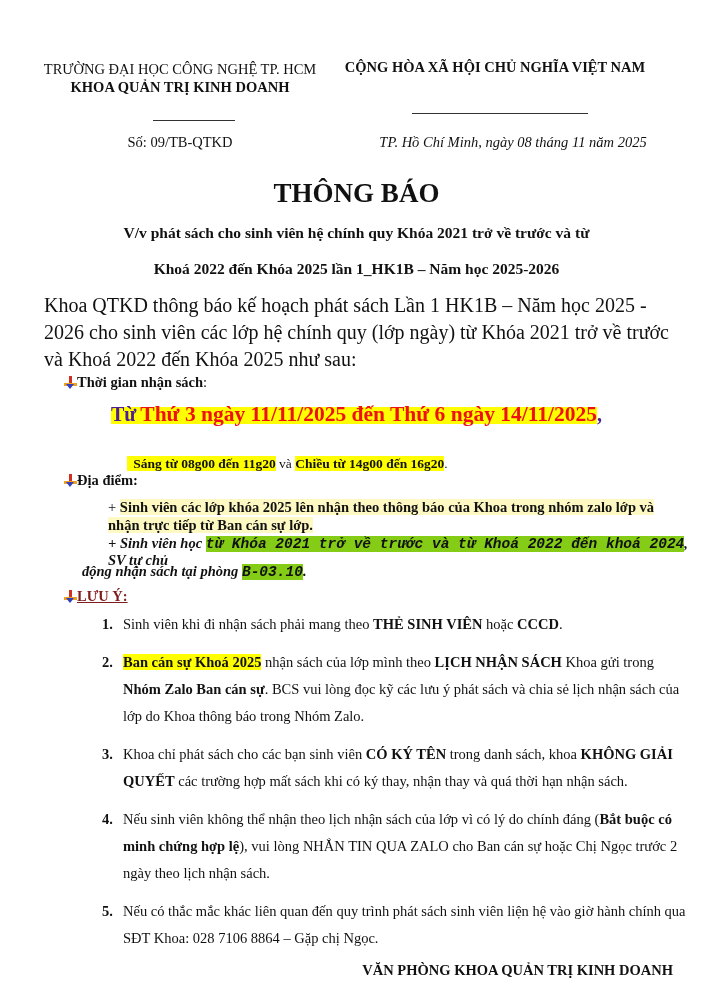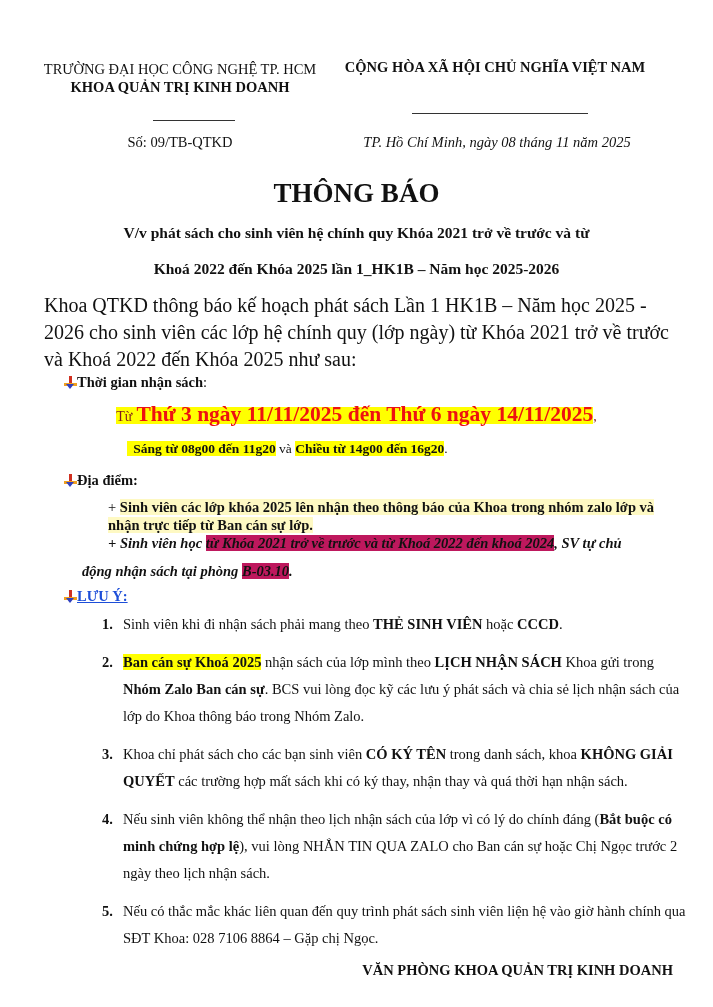--- a/index.html
+++ b/index.html
@@ -8,41 +8,41 @@
     font-family: "Liberation Serif", "DejaVu Serif", serif;
     color: #111111;
   }
   .abs { position: absolute; }
   .hdr-left { left: 30px; top: 60px; width: 300px; text-align: center; font-size: 14.5px; line-height: 18px; }
   .hdr-right { left: 330px; top: 58px; width: 330px; text-align: center; font-size: 14.5px; line-height: 18px; }
   .bold { font-weight: bold; }
   .rule-l { left: 153px; top: 120px; width: 82px; border-top: 1px solid #333; }
   .rule-r { left: 412px; top: 113px; width: 176px; border-top: 1px solid #333; }
   .so { left: 30px; top: 134px; width: 300px; text-align: center; font-size: 14.5px; }
-  .date { left: 322px; top: 134px; width: 350px; text-align: center; font-size: 14.5px; font-style: italic; }
+  .date { left: 338px; top: 134px; width: 350px; text-align: center; font-size: 14.5px; font-style: italic; }
   .title { left: 0; top: 178px; width: 713px; text-align: center; font-size: 27px; font-weight: bold; }
   .sub1 { left: 0; top: 224px; width: 713px; text-align: center; font-size: 15.5px; font-weight: bold; }
   .sub2 { left: 0; top: 260px; width: 713px; text-align: center; font-size: 15.5px; font-weight: bold; }
   .intro { left: 44px; top: 292px; width: 640px; font-size: 20px; line-height: 27px; }
   .bullet-row { left: 64px; font-size: 14.5px; font-weight: bold; display: flex; align-items: center; gap: 0; }
   .bullet-icon { width: 13px; height: 13px; position: relative; display: inline-block; }
   .bullet-icon .stem { position: absolute; left: 5px; top: 0; width: 3px; height: 9px; background: #d03020; }
   .bullet-icon .bar { position: absolute; left: 0; top: 7px; width: 13px; height: 3px; background: #f0a020; }
   .bullet-icon .tip { position: absolute; left: 2px; top: 8px; width: 0; height: 0; border-left: 4.5px solid transparent; border-right: 4.5px solid transparent; border-top: 5px solid #3040c0; }
   .hl-yellow { background: #ffff00; }
   .hl-green { background: #fef9c3; }
-  .hl-cyan { background: #be185d; }
+  .hl-cyan { background: #84cc16; font-family: Liberation Mono, monospace; }
   .daterow { left: 0; top: 402px; width: 713px; text-align: center; }
-  .daterow .small { font-size: 14px; color: #7f1d1d; font-weight: normal; }
+  .daterow .small { font-size: 20px; color: #4c1d95; font-weight: bold; }
   .daterow .big { font-size: 21.5px; color: #ee1111; font-weight: bold; }
-  .timerow { left: 0; top: 441px; width: 575px; text-align: center; font-size: 13.5px; }
+  .timerow { left: 0; top: 456px; width: 575px; text-align: center; font-size: 13.5px; }
   .loc1 { left: 108px; top: 498px; width: 580px; font-size: 14.5px; line-height: 18px; font-weight: bold; }
   .loc2 { left: 108px; top: 535px; width: 580px; font-size: 14.5px; font-weight: bold; font-style: italic; }
   .loc3 { left: 82px; top: 563px; width: 580px; font-size: 14.5px; font-weight: bold; font-style: italic; }
-  .note-title { color: #1d4ed8; text-decoration: underline; }
+  .note-title { color: #7f1d1d; text-decoration: underline; }
   .list { left: 102px; top: 611px; width: 590px; font-size: 14.5px; line-height: 27px; }
   .li { display: flex; margin-bottom: 11px; }
   .li .num { width: 21px; flex: none; font-weight: bold; }
   .li .txt { flex: 1; }
   .sign { left: 300px; top: 962px; width: 373px; text-align: right; font-size: 14.5px; font-weight: bold; }
 </style>
 </head>
 <body>
 
 <div class="abs hdr-left">

